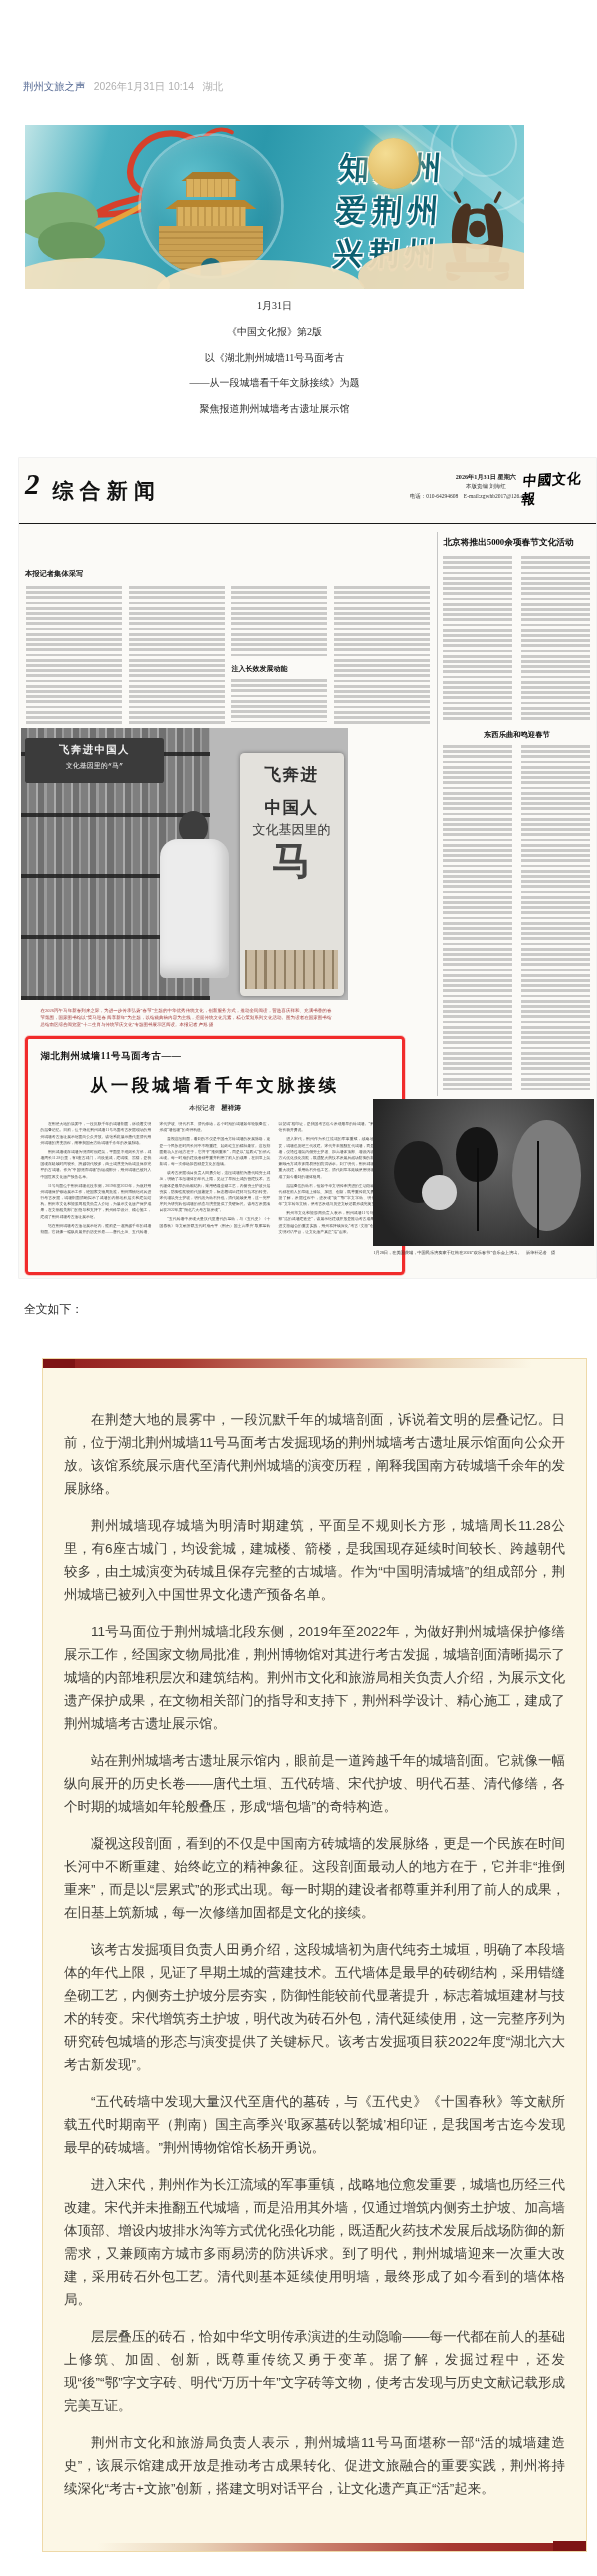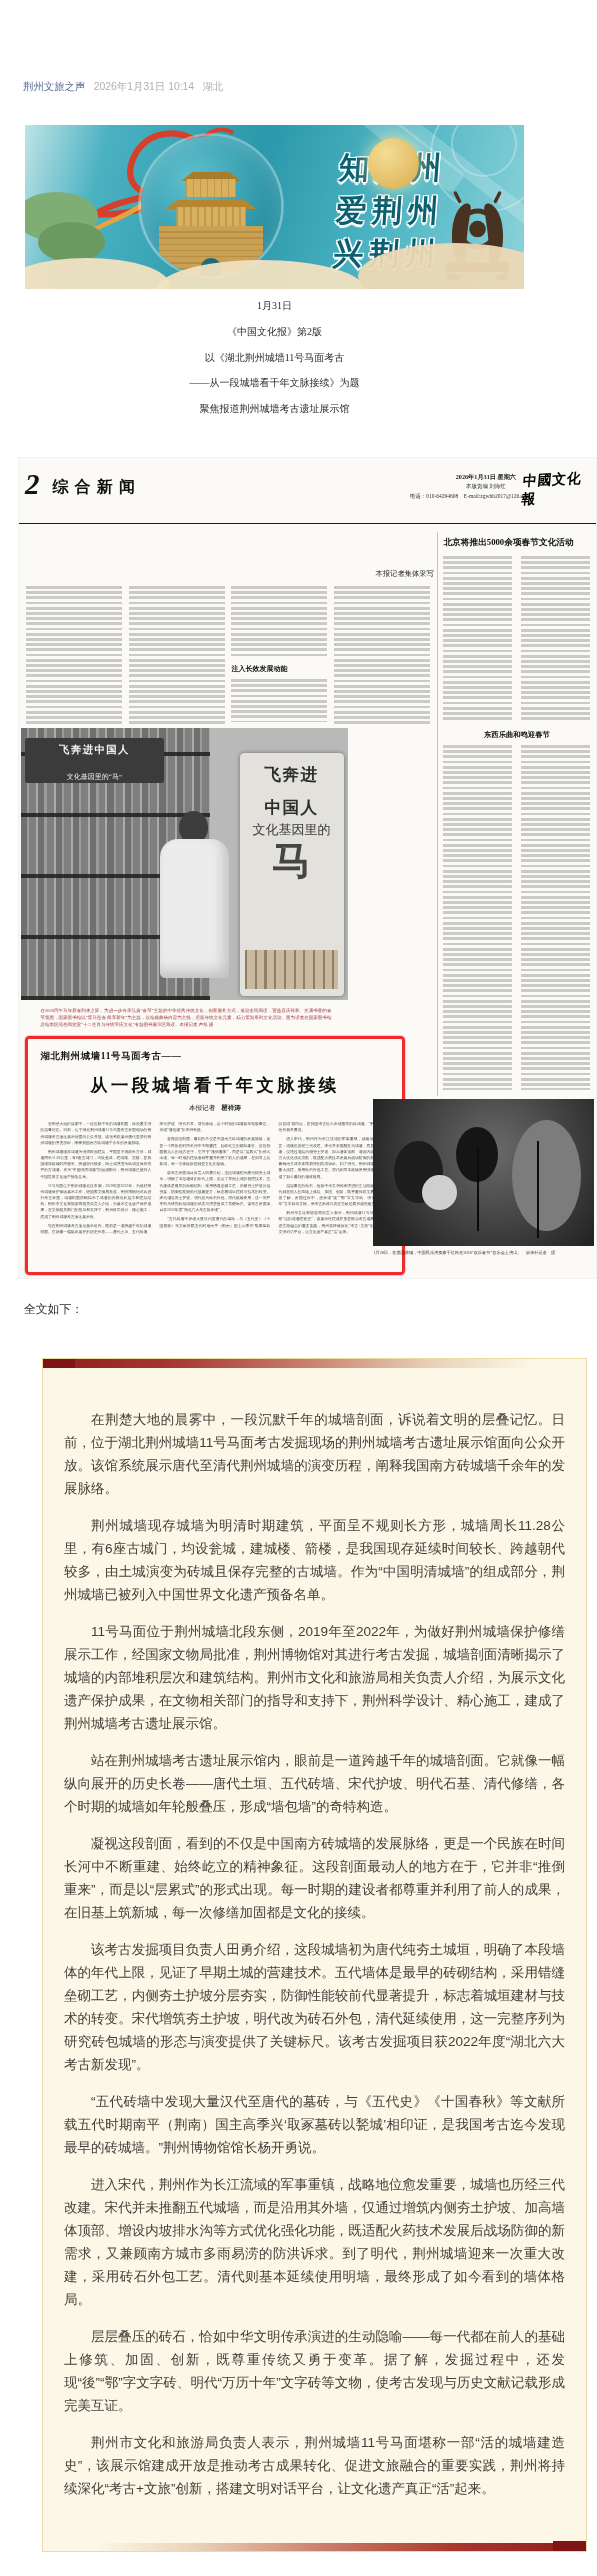--- a/index.html
+++ b/index.html
@@ -36,45 +36,45 @@
   .swirl{position:absolute;border:2.1px solid rgba(255,255,255,.28);border-radius:50%;}
 
   
   .lead-caption{left:25px;top:300px;width:499px;text-align:center;font-size:10px;color:#2b2b2b;font-family:Liberation Serif, serif;}
   .lead-caption p{margin:0 0 14px 0;line-height:11.8px;}
 
   
   .newspaper{left:19.4px;top:458px;width:577px;height:820px;background:#fbfaf7;
              box-shadow:0 0 0 0.7px #ececec;font-family:"Liberation Serif",serif;}
   .np-pageno{position:absolute;left:5.5px;top:9.7px;font-size:29px;font-weight:bold;font-style:italic;color:#111;}
-  .np-section{position:absolute;left:33px;top:19.4px;font-size:16px;font-weight:bold;letter-spacing:6.2px;color:#111;}
+  .np-section{position:absolute;left:33px;top:19.4px;font-size:21px;font-weight:bold;letter-spacing:6.2px;color:#111;}
   .np-date{position:absolute;left:406px;top:15.3px;width:121px;font-size:6.2px;font-weight:bold;text-align:center;color:#222;}
   .np-editor{position:absolute;left:406px;top:25px;width:121px;font-size:5.5px;text-align:center;color:#333;}
   .np-contact{position:absolute;left:364px;top:35px;width:173px;font-size:5.5px;text-align:center;color:#333;}
   .np-masthead{position:absolute;left:503px;top:12.5px;width:72px;font-size:14px;font-weight:bold;
                transform:rotate(-3deg) skewX(-8deg);color:#000;letter-spacing:0.7px;}
   .np-rule{position:absolute;left:0;top:65px;width:100%;height:1.4px;background:#1a1a1a;}
   .np-vline{position:absolute;left:418px;top:74px;width:0.7px;height:564px;background:#c5c5c5;}
 
   .np-h1-left{position:absolute;left:5.5px;top:78px;width:409px;text-align:center;font-size:21px;font-weight:bold;
               letter-spacing:3.5px;color:#0d0d0d;}
-  .np-byline-left{position:absolute;left:5.5px;top:111px;width:409px;text-align:right;font-size:7.3px;font-weight:normal;color:#222;}
+  .np-byline-left{position:absolute;left:5.5px;top:111px;width:409px;text-align:left;font-size:7.3px;font-weight:bold;color:#222;}
   .fake{background-image:repeating-linear-gradient(180deg,#8f8f8f 0px,#8f8f8f 2.8px,transparent 2.8px,transparent 5.2px);opacity:.45;}
   .np-sub{font-size:7px;font-weight:bold;color:#111;margin:5.5px 0;text-align:left;}
   .np-h1-right{position:absolute;left:424px;top:79px;width:149px;font-size:8.7px;font-weight:bold;color:#0d0d0d;white-space:nowrap;}
   .np-sub-right{position:absolute;left:424px;top:272px;width:147px;text-align:center;font-size:7.3px;font-weight:bold;color:#111;}
 
   .np-photo1{position:absolute;left:1.4px;top:270px;width:327px;height:272px;background:#b9b9b9;overflow:hidden;cursor:pointer;}
   .shelf{position:absolute;left:0;top:0;width:58%;height:100%;background-color:#8f8f8f;
      background-image:repeating-linear-gradient(0deg,rgba(30,30,30,.85) 0 4.2px,transparent 4.2px 61px),
      repeating-linear-gradient(90deg,#707070 0 6.2px,#9b9b9b 6.2px 8.3px,#7f7f7f 8.3px 15.3px,#ababab 15.3px 17.3px);}
   .poster-tl{position:absolute;left:4.2px;top:9.7px;width:139px;height:40px;background:#3b3b3b;border-radius:2.8px;
              color:#f2f2f2;text-align:center;padding-top:5.5px;}
   .poster-tl .l1{font-size:10.4px;font-weight:bold;letter-spacing:1.4px;}
-  .poster-tl .l2{font-size:7px;margin-top:15px;}
+  .poster-tl .l2{font-size:7px;margin-top:4px;font-family:Liberation Mono, monospace;}
   .person{position:absolute;left:139px;top:83px;width:69px;height:189px;}
   .person .head{position:absolute;left:19.4px;top:0;width:29px;height:32px;border-radius:50% 50% 45% 45%;background:#3d3d3d;}
   .person .coat{position:absolute;left:0;top:28px;width:69px;height:139px;border-radius:18px 18px 5.5px 5.5px;background:#ececec;
                 box-shadow:inset -5.5px -7px 12.5px rgba(0,0,0,.18);}
   .standee{position:absolute;right:4.2px;top:25px;width:104px;height:243px;background:#e3e1dc;border-radius:4.2px;
            box-shadow:0 0 4.2px rgba(0,0,0,.4);text-align:center;overflow:hidden;}
   .standee .s1{font-size:16.6px;font-weight:bold;color:#2e2e2e;margin-top:11px;letter-spacing:1.4px;}
   .standee .s2{font-size:13px;color:#3a3a3a;margin-top:2px;}
   .standee .s3{font-size:39px;font-weight:bold;color:#2a2a2a;opacity:.85;line-height:44px;}
   .standee .art{position:absolute;left:5.5px;right:5.5px;bottom:7px;height:39px;background:#c9b9a0;

